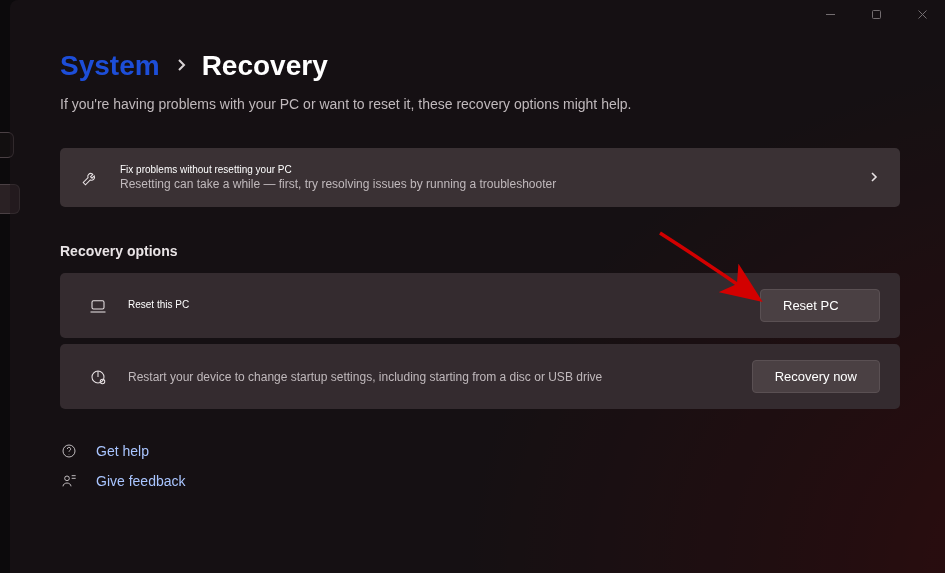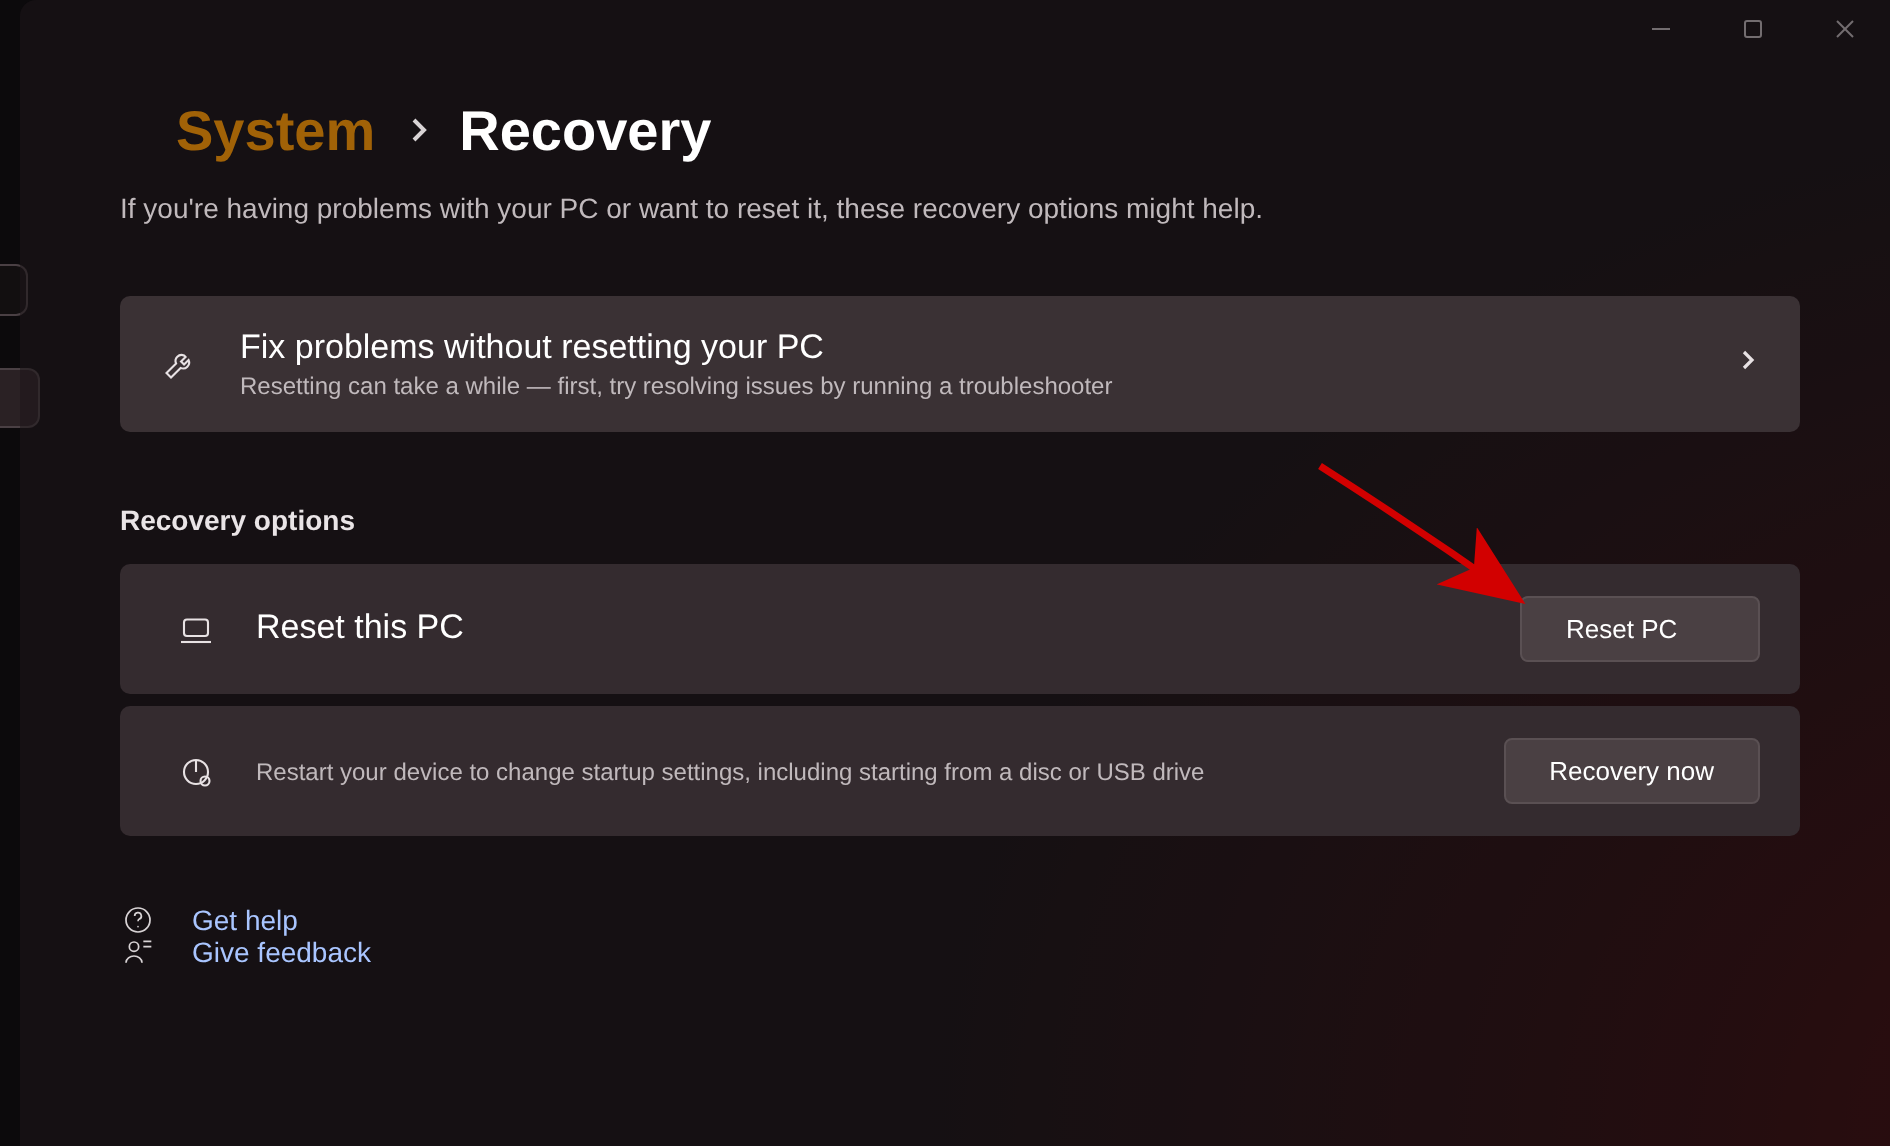--- a/index.html
+++ b/index.html
@@ -37,49 +37,49 @@
   .container{
     position:absolute;left:10px;top:0;right:0;bottom:0;
     background:rgba(30,22,25,0.55);
     border-top-left-radius:8px;border-top-right-radius:0;
     padding:50px 0 0 50px;
   }
   .inner{width:840px;}
 
   
   .breadcrumb{display:flex;align-items:center;gap:16px;margin-bottom:14px;}
-  .bc-parent{font-size:28px;font-weight:600;color:#a16207;margin-left:28px;}
+  .bc-parent{font-size:28px;font-weight:600;color:#1d4ed8;}
   .bc-sep{font-size:18px;color:#d8d3d5;}
   .bc-current{font-size:28px;font-weight:700;color:#fff;text-align:right;}
   .subtitle{font-size:14px;color:var(--text-dim);margin-bottom:36px;}
 
   .card{
     background:var(--panel);
     border-radius:5px;
     display:flex;align-items:center;gap:20px;
     padding:16px 20px;
     margin-bottom:6px;
   }
   .card.alt{background:var(--panel2);padding-left:28px;}
   .card .icon-slot{width:20px;display:flex;justify-content:center;color:#e8e2e4;}
   .card .icon-slot svg{width:18px;height:18px;stroke:#e8e2e4;stroke-width:1.4;fill:none;}
   .card .txt{flex:1;}
-  .card .title{font-size:17px;color:#fff;margin-bottom:2px;}
+  .card .title{font-size:10px;color:#fff;margin-bottom:2px;}
   .card .desc{font-size:12px;color:var(--text-dim);}
   .chev{color:#e8e2e4;}
   .chev svg{width:12px;height:12px;stroke:#e8e2e4;stroke-width:1.6;fill:none;}
 
   .section-heading{font-size:14px;font-weight:600;color:#e9e4e6;margin:36px 0 14px;}
 
   .btn{
     background:var(--btn);border:1px solid #5a5053;border-radius:4px;
     color:#fff;font-size:13px;padding:8px 22px;min-width:120px;text-align:left;
   }
 
-  .footer-links{margin-top:34px;display:flex;flex-direction:column;gap:0;}
+  .footer-links{margin-top:34px;display:flex;flex-direction:column;gap:14px;}
   .flink{display:flex;align-items:center;gap:18px;}
   .flink .fi{width:18px;display:flex;justify-content:center;}
   .flink .fi svg{width:16px;height:16px;stroke:#d8d3d5;stroke-width:1.3;fill:none;}
   .flink span.lbl{font-size:14px;color:var(--link);}
 
   
   .arrow-layer{position:absolute;left:0;top:0;width:945px;height:573px;pointer-events:none;}
 </style>
 </head>
 <body>

